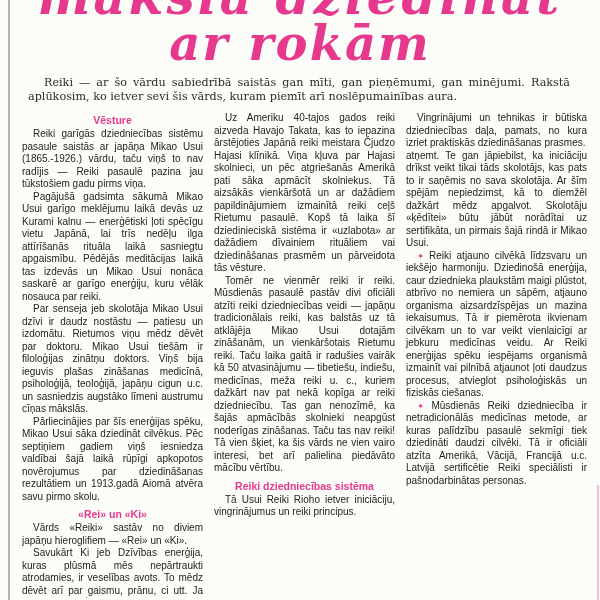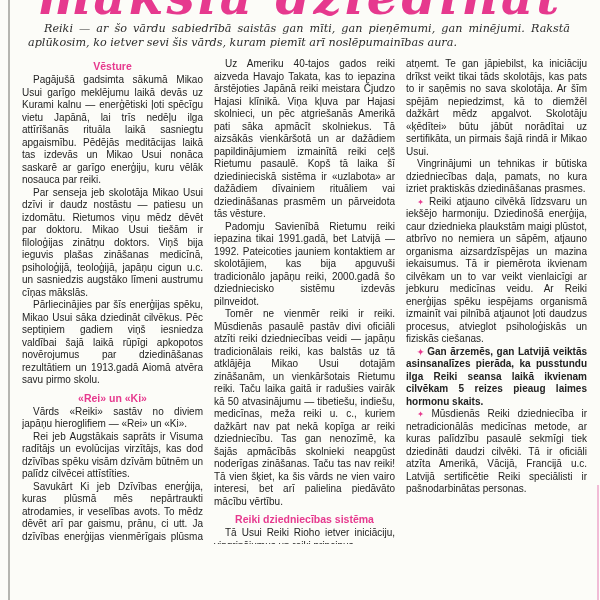--- a/index.html
+++ b/index.html
@@ -23,23 +23,22 @@
     text-align:center;
     color:var(--accent);
     font-family:"DejaVu Serif",serif;
     font-style:italic;font-weight:bold;
     line-height:46px;
     white-space:nowrap;
   }
   .masthead .line1{font-size:50px;letter-spacing:3px;}
   .masthead .line2{font-size:48px;letter-spacing:2px;}
   .intro{
-    margin:2px 30px 0 28px;
+    margin:10px 30px 0 28px;
     font-family:"DejaVu Serif",serif;
-    font-style:italic;
     font-size:11.2px;line-height:13.5px;
     color:#2b2b2b;
     text-align:justify;
     text-indent:16px;
   }
   .columns{
     display:flex;gap:11px;
     margin:9px 13px 16px 22px;
     height:486px;overflow:hidden;
   }
@@ -64,42 +63,41 @@
   .bullet{color:var(--accent);font-size:8.5px;}
 </style>
 </head>
 <body>
 
 <div class="scan-edge-left"></div>
 <div class="scan-edge-right"></div>
 
 <h1 class="masthead">
   <div class="line1">mākslā dziedināt</div>
+  <div class="line2">ar rokām</div>
 </h1>
 
 <p class="intro">Reiki — ar šo vārdu sabiedrībā saistās gan mīti, gan pieņēmumi, gan minējumi. Rakstā aplūkosim, ko ietver sevi šis vārds, kuram piemīt arī noslēpumainības aura.</p>
 
 <div class="columns">
     <div class="col">
       <h3 class="col-heading">Vēsture</h3>
+      <p class="para">Reiki garīgās dziedniecības sistēmu pasaule saistās ar japāņa Mikao Usui (1865.-1926.) vārdu, taču viņš to nav radījis — Reiki pasaulē pazina jau tūkstošiem gadu pirms viņa.</p>
       <p class="para">Pagājušā gadsimta sākumā Mikao Usui garīgo meklējumu laikā devās uz Kurami kalnu — enerģētiski ļoti spēcīgu vietu Japānā, lai trīs nedēļu ilga attīrīšanās rituāla laikā sasniegtu apgaismību. Pēdējās meditācijas laikā tas izdevās un Mikao Usui nonāca saskarē ar garīgo enerģiju, kuru vēlāk nosauca par reiki.</p>
       <p class="para">Par senseja jeb skolotāja Mikao Usui dzīvi ir daudz nostāstu — patiesu un izdomātu. Rietumos viņu mēdz dēvēt par doktoru. Mikao Usui tiešām ir filoloģijas zinātņu doktors. Viņš bija ieguvis plašas zināšanas medicīnā, psiholoģijā, teoloģijā, japāņu cigun u.c. un sasniedzis augstāko līmeni austrumu cīņas mākslās.</p>
       <p class="para">Pārliecinājies par šīs enerģijas spēku, Mikao Usui sāka dziedināt cilvēkus. Pēc septiņiem gadiem viņš iesniedza valdībai šajā laikā rūpīgi apkopotos novērojumus par dziedināšanas rezultātiem un 1913.gadā Aiomā atvēra savu pirmo skolu.</p>
       <h3 class="col-heading">«Rei» un «Ki»</h3>
       <p class="para">Vārds «Reiki» sastāv no diviem japāņu hieroglifiem — «Rei» un «Ki».</p>
-      <p class="para">Rei jeb Augstākais saprāts ir Visuma radītājs un evolūcijas virzītājs, kas dod dzīvības spēku visām dzīvām būtnēm un palīdz cilvēcei attīstīties.</p>
       <p class="para">Savukārt Ki jeb Dzīvības enerģija, kuras plūsmā mēs nepārtraukti atrodamies, ir veselības avots. To mēdz dēvēt arī par gaismu, prānu, ci utt. Ja dzīvības enerģijas vienmērīgais plūsma tiek traucēta, cilvēks saslimst.</p>
     </div>
     <div class="col">
       <p class="para">Uz Ameriku 40-tajos gados reiki aizveda Havajo Takata, kas to iepazina ārstējoties Japānā reiki meistara Čjudzo Hajasi klīnikā. Viņa kļuva par Hajasi skolnieci, un pēc atgriešanās Amerikā pati sāka apmācīt skolniekus. Tā aizsākās vienkāršotā un ar dažādiem papildinājumiem izmainītā reiki ceļš Rietumu pasaulē. Kopš tā laika šī dziedinieciskā sistēma ir «uzlabota» ar dažādiem dīvainiem rituāliem vai dziedināšanas prasmēm un pārveidota tās vēsture.</p>
-      <p class="para">Padomju Savienībā Rietumu reiki iepazina tikai 1991.gadā, bet Latvijā — 1992. Pateicoties jauniem kontaktiem ar skolotājiem, kas bija apguvuši tradicionālo japāņu reiki, 2000.gadā šo dziedniecisko sistēmu izdevās pilnveidot.</p>
       <p class="para">Tomēr ne vienmēr reiki ir reiki. Mūsdienās pasaulē pastāv divi oficiāli atzīti reiki dziedniecības veidi — japāņu tradicionālais reiki, kas balstās uz tā atklājēja Mikao Usui dotajām zināšanām, un vienkāršotais Rietumu reiki. Taču laika gaitā ir radušies vairāk kā 50 atvasinājumu — tibetiešu, indiešu, medicīnas, meža reiki u. c., kuriem dažkārt nav pat nekā kopīga ar reiki dziedniecību. Tas gan nenozīmē, ka šajās apmācībās skolnieki neapgūst noderīgas zināšanas. Taču tas nav reiki! Tā vien šķiet, ka šis vārds ne vien vairo interesi, bet arī palielina piedāvāto mācību vērtību.</p>
       <h3 class="col-heading">Reiki dziedniecības sistēma</h3>
       <p class="para">Tā Usui Reiki Rioho ietver iniciāciju, vingrinājumus un reiki principus.</p>
     </div>
     <div class="col">
+      <p class="para">Vingrinājumi un tehnikas ir būtiska dziedniecības daļa, pamats, no kura izriet praktiskās dziedināšanas prasmes.</p>
       <p class="para no-indent">atņemt. Te gan jāpiebilst, ka iniciāciju drīkst veikt tikai tāds skolotājs, kas pats to ir saņēmis no sava skolotāja. Ar šīm spējām nepiedzimst, kā to diemžēl dažkārt mēdz apgalvot. Skolotāju «ķēdītei» būtu jābūt norādītai uz sertifikāta, un pirmais šajā rindā ir Mikao Usui.</p>
-      <p class="para">Vingrinājumi un tehnikas ir būtiska dziedniecības daļa, pamats, no kura izriet praktiskās dziedināšanas prasmes.</p>
       <p class="para"><span class="bullet">✦ </span>Reiki atjauno cilvēkā līdzsvaru un iekšējo harmoniju. Dziedinošā enerģija, caur dziednieka plaukstām maigi plūstot, atbrīvo no nemiera un sāpēm, atjauno organisma aizsardzīspējas un mazina iekaisumus. Tā ir piemērota ikvienam cilvēkam un to var veikt vienlaicīgi ar jebkuru medicīnas veidu. Ar Reiki enerģijas spēku iespējams organismā izmainīt vai pilnībā atjaunot ļoti daudzus procesus, atvieglot psiholoģiskās un fiziskās ciešanas.</p>
-      <p class="para bold"><span class="bullet">✦ </span>Gan ārzemēs, gan Latvijā veiktās asinsanalīzes pierāda, ka pusstundu ilga Reiki seansa laikā ikvienam cilvēkam 5 reizes pieaug laimes hormonu skaits.</p>
       <p class="para"><span class="bullet">✦ </span>Mūsdienās Reiki dziedniecība ir netradicionālās medicīnas metode, ar kuras palīdzību pasaulē sekmīgi tiek dziedināti daudzi cilvēki. Tā ir oficiāli atzīta Amerikā, Vācijā, Francijā u.c. Latvijā sertificētie Reiki speciālisti ir pašnodarbinātas personas.</p>
     </div>
   </div>
 
 </body></html>

